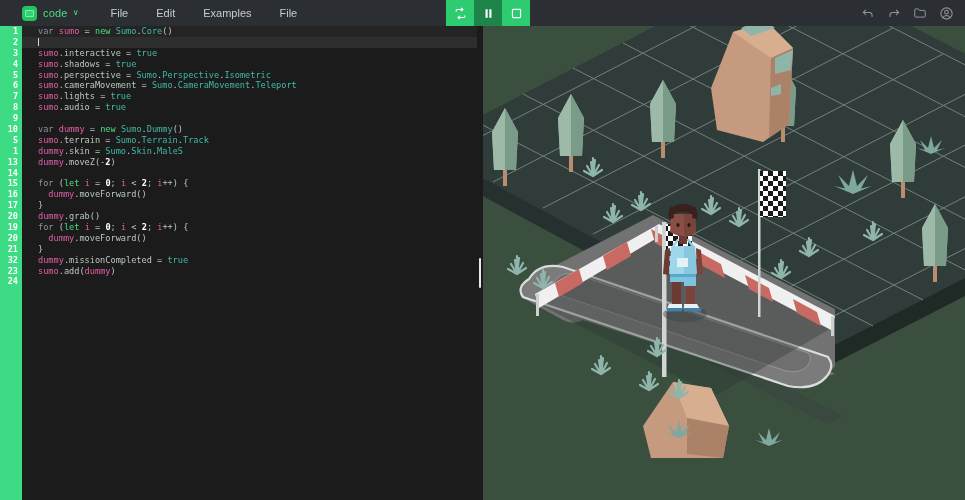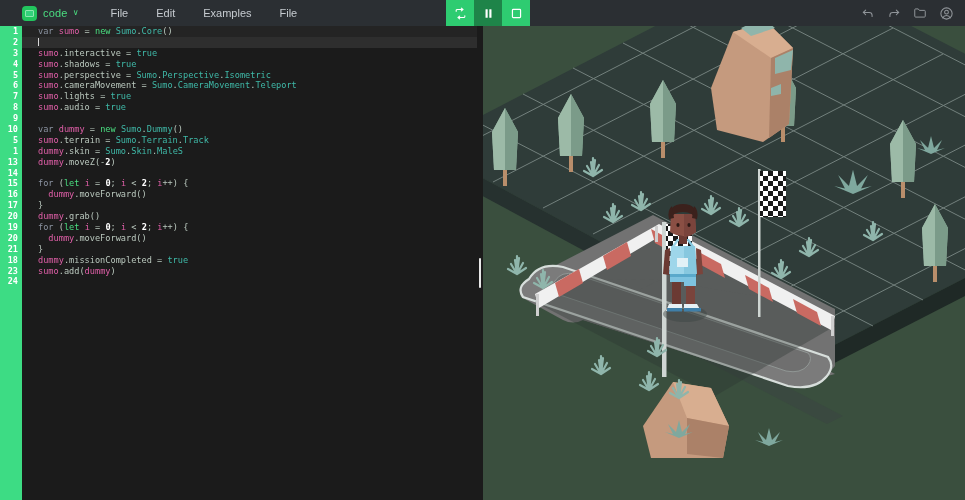--- a/index.html
+++ b/index.html
@@ -200,21 +200,21 @@
         <div class="ln">1</div>
         <div class="ln">13</div>
         <div class="ln">14</div>
         <div class="ln">15</div>
         <div class="ln">16</div>
         <div class="ln">17</div>
         <div class="ln">20</div>
         <div class="ln">19</div>
         <div class="ln">20</div>
         <div class="ln">21</div>
-        <div class="ln">18</div>
+        <div class="ln">32</div>
         <div class="ln">23</div>
         <div class="ln">24</div>
       </div>
     <div class="codearea" id="codearea">
         <div class="crow topline"><span class="t-op">var</span> <span class="t-obj">sumo</span> <span class="t-punc">=</span> <span class="k-new">new</span> <span class="t-cls">Sumo</span><span class="t-punc">.</span><span class="t-cls">Core</span><span class="t-punc">()</span></div>
         <div class="crow active"><span class="caret"></span></div>
         <div class="crow"><span class="t-obj">sumo</span><span class="t-punc">.</span><span class="t-prop">interactive</span> <span class="t-punc">=</span> <span class="t-bool">true</span></div>
         <div class="crow"><span class="t-obj">sumo</span><span class="t-punc">.</span><span class="t-prop">shadows</span> <span class="t-punc">=</span> <span class="t-bool">true</span></div>
         <div class="crow"><span class="t-obj">sumo</span><span class="t-punc">.</span><span class="t-prop">perspective</span> <span class="t-punc">=</span> <span class="t-cls">Sumo</span><span class="t-punc">.</span><span class="t-cls">Perspective</span><span class="t-punc">.</span><span class="t-cls">Isometric</span></div>
         <div class="crow"><span class="t-obj">sumo</span><span class="t-punc">.</span><span class="t-prop">cameraMovement</span> <span class="t-punc">=</span> <span class="t-cls">Sumo</span><span class="t-punc">.</span><span class="t-cls">CameraMovement</span><span class="t-punc">.</span><span class="t-cls">Teleport</span></div>

